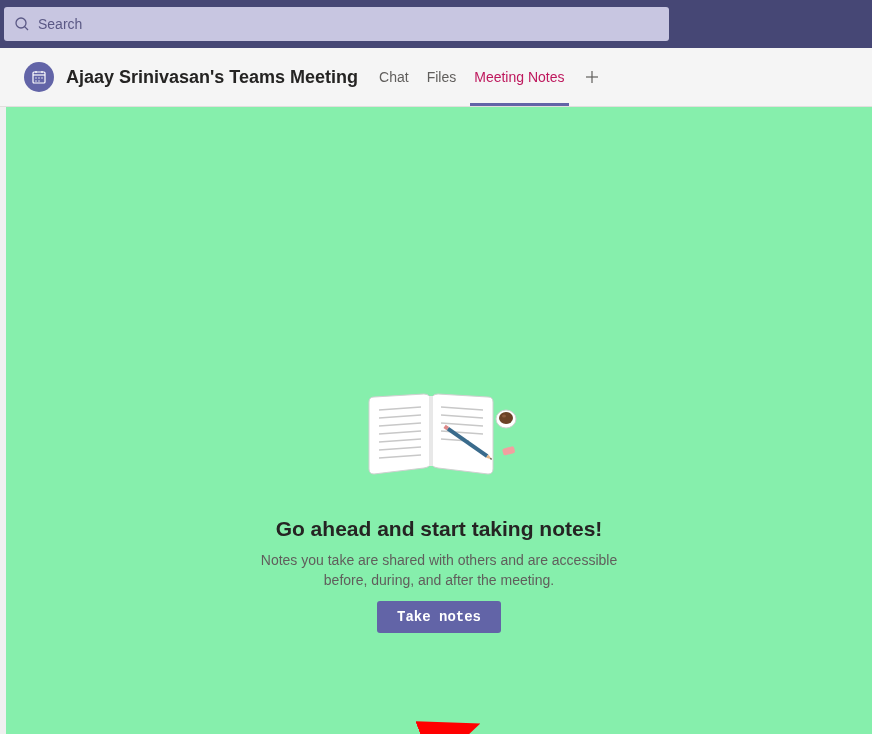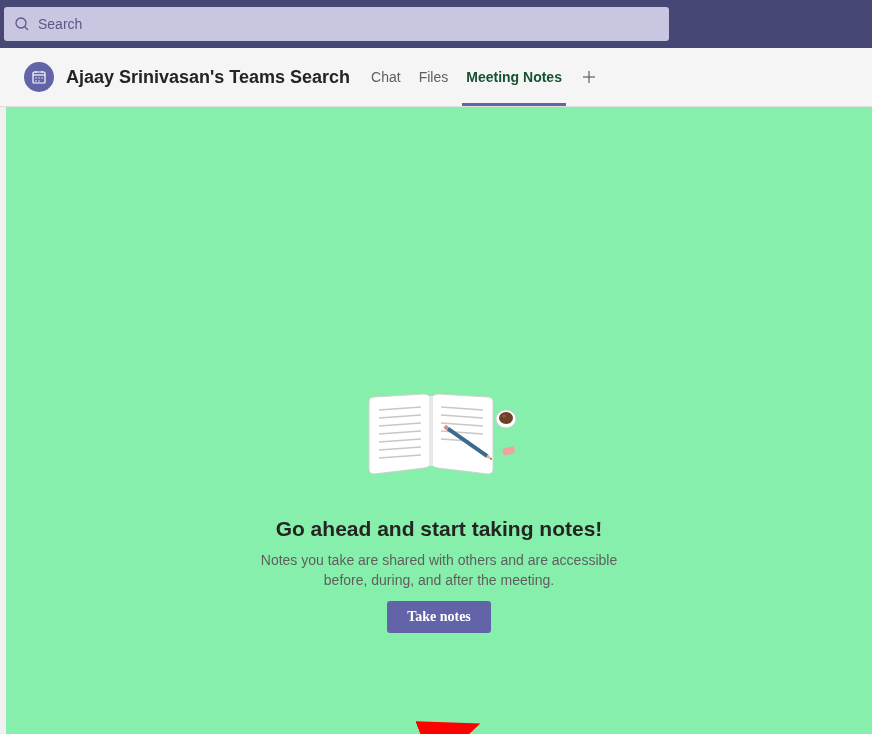--- a/index.html
+++ b/index.html
@@ -89,22 +89,22 @@
       height: 100%;
       display: flex;
       align-items: center;
       font-size: 14px;
       color: #605e5c;
       cursor: pointer;
       position: relative;
       margin: 0 1px;
     }
     .tab.active {
-      color: #14532d;
-      font-weight: 700;
+      color: #be185d;
+      font-weight: 400;
     }
     .tab.active::after {
       content: "";
       position: absolute;
       bottom: 0;
       left: 4px;
       right: 4px;
       height: 3px;
       background: #6264a7;
     }
@@ -152,21 +152,21 @@
     }
     .take-notes-btn {
       background: #6264a7;
       color: #fff;
       border: none;
       border-radius: 3px;
       padding: 8px 20px;
       font-size: 14px;
       font-weight: 600;
       cursor: pointer;
-      font-family: Liberation Serif, serif;
+      font-family: Liberation Mono, monospace;
     }
     
     
     .arrow-annotation {
       position: absolute;
       left: 300px;
       top: 520px;
       pointer-events: none;
     }
   </style>
@@ -192,21 +192,21 @@
       <line x1="2" y1="6" x2="14" y2="6" stroke="#fff" stroke-width="1.2"></line>
       <line x1="5" y1="2" x2="5" y2="4" stroke="#fff" stroke-width="1.2"></line>
       <line x1="11" y1="2" x2="11" y2="4" stroke="#fff" stroke-width="1.2"></line>
       <circle cx="5" cy="9" r="0.7" fill="#fff"></circle>
       <circle cx="8" cy="9" r="0.7" fill="#fff"></circle>
       <circle cx="11" cy="9" r="0.7" fill="#fff"></circle>
       <circle cx="5" cy="12" r="0.7" fill="#fff"></circle>
       <circle cx="8" cy="12" r="0.7" fill="#fff"></circle>
     </svg>
   </div>
-  <div class="meeting-title">Ajaay Srinivasan's Teams Search</div>
+  <div class="meeting-title">Ajaay Srinivasan's Teams Meeting</div>
   <div class="tabs">
     <div class="tab">Chat</div>
     <div class="tab">Files</div>
     <div class="tab active">Meeting Notes</div>
     <div class="add-tab">
       <svg width="16" height="16" viewBox="0 0 16 16">
         <line x1="8" y1="2" x2="8" y2="14" stroke="#605e5c" stroke-width="1.2"></line>
         <line x1="2" y1="8" x2="14" y2="8" stroke="#605e5c" stroke-width="1.2"></line>
       </svg>
     </div>

